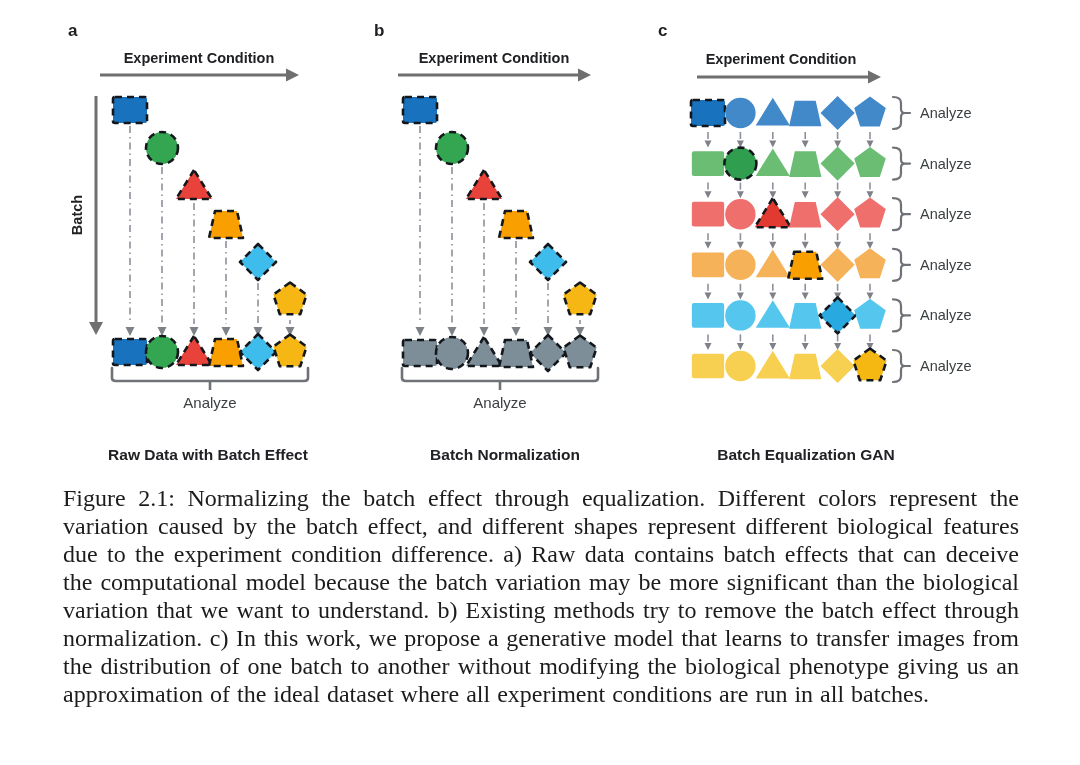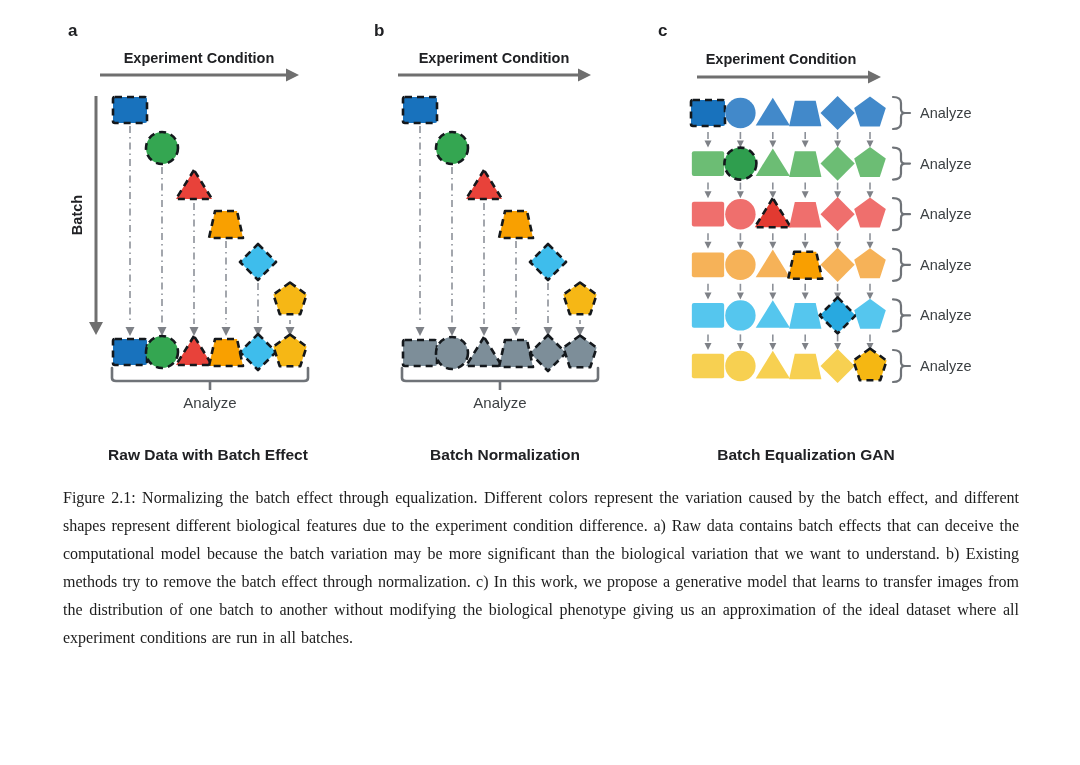--- a/index.html
+++ b/index.html
@@ -4,21 +4,21 @@
 <style>
   html,body{margin:0;padding:0;}
   body{
     width:1080px;height:765px;background:#ffffff;position:relative;overflow:hidden;
     font-family:"Liberation Sans", sans-serif;
   }
   #figure-area{position:absolute;left:0;top:0;}
   .caption{
     position:absolute;left:63px;top:484px;width:956px;
     font-family:"Liberation Serif", serif;
-    font-size:16px;line-height:28px;text-align:justify;
+    font-size:24px;line-height:28px;text-align:justify;
     color:#1c1c1c;word-spacing:1px;
   }
 </style>
 </head>
 <body>
 
 <svg id="figure-area" width="1080" height="472">
     <text x="68" y="36" fill="#202124" font-size="17" text-anchor="start" font-family="&quot;Liberation Sans&quot;, sans-serif" font-weight="bold">a</text>
     <text x="199" y="63" fill="#202124" font-size="14.5" text-anchor="middle" font-family="&quot;Liberation Sans&quot;, sans-serif" font-weight="bold">Experiment Condition</text>
     <line x1="100" y1="75" x2="286" y2="75" stroke="#6f6f6f" stroke-width="3"></line>

